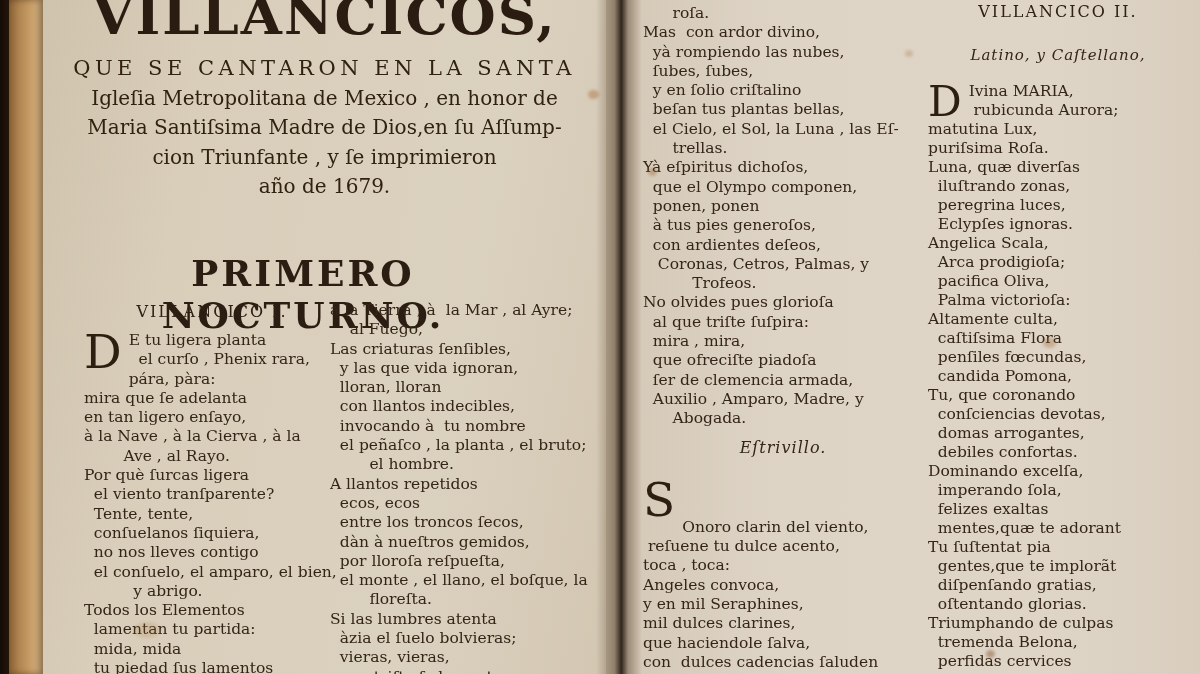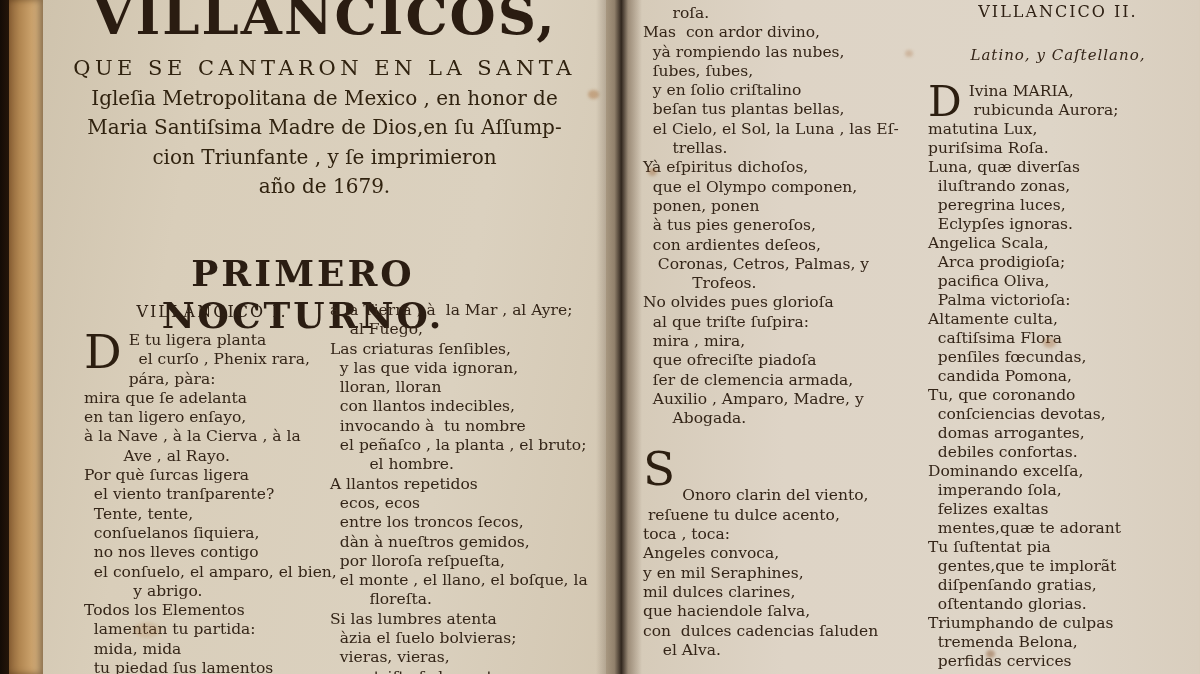--- a/index.html
+++ b/index.html
@@ -119,20 +119,21 @@
         <div>  àzia el ſuelo bolvieras;</div>
         <div>  vieras, vieras,</div>
         <div>  que triſte ſe lamenta</div>
       </div>
   </div>
 
   <div class="page right">
 
     <div class="col-r1">
       <div><div>      roſa.</div><div>Mas  con ardor divino,</div><div>  yà rompiendo las nubes,</div><div>  ſubes, ſubes,</div><div>  y en ſolio criſtalino</div><div>  beſan tus plantas bellas,</div><div>  el Cielo, el Sol, la Luna , las Eſ-</div><div>      trellas.</div><div>Yà eſpiritus dichoſos,</div><div>  que el Olympo componen,</div><div>  ponen, ponen</div><div>  à tus pies generoſos,</div><div>  con ardientes deſeos,</div><div>   Coronas, Cetros, Palmas, y</div><div>          Trofeos.</div><div>No olvides pues glorioſa</div><div>  al que triſte ſuſpira:</div><div>  mira , mira,</div><div>  que ofreciſte piadoſa</div><div>  ſer de clemencia armada,</div><div>  Auxilio , Amparo, Madre, y</div><div>      Abogada.</div></div>
+      <div class="estr-head">Eſtrivillo.</div>
       <div>
         <span class="dropcap">S</span>
       <div>Onoro clarin del viento,</div><div> reſuene tu dulce acento,</div><div>toca , toca:</div><div>Angeles convoca,</div><div>y en mil Seraphines,</div><div>mil dulces clarines,</div><div>que haciendole ſalva,</div><div>con  dulces cadencias ſaluden</div><div>    el Alva.</div></div>
 
     </div>
 
     <div class="col-r2">
       <div class="v2">VILLANCICO II.</div>
       <div class="latino">Latino, y Caſtellano,</div>
       <div class="poem-r2">

